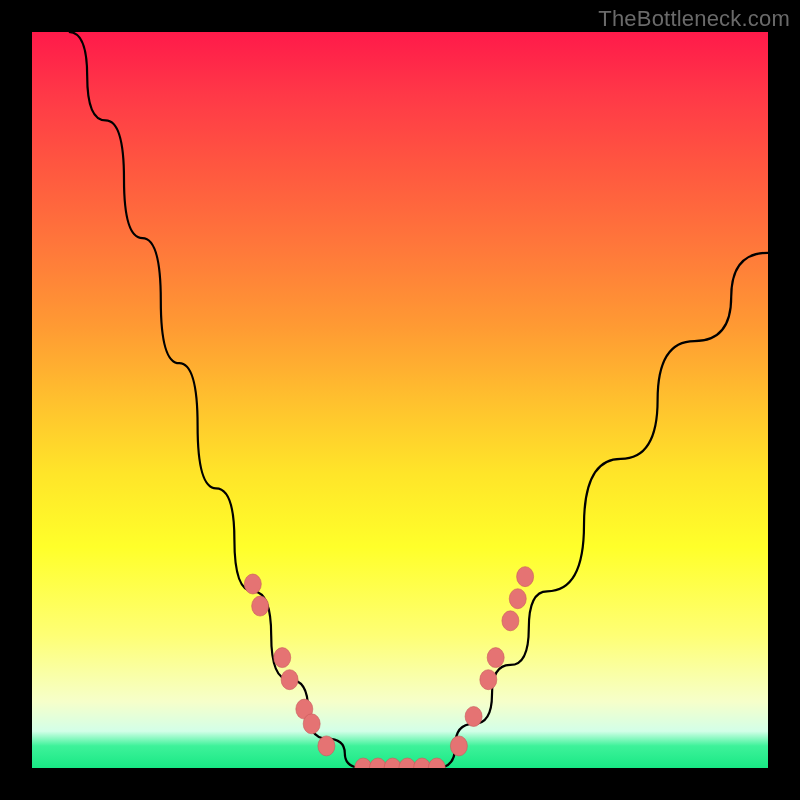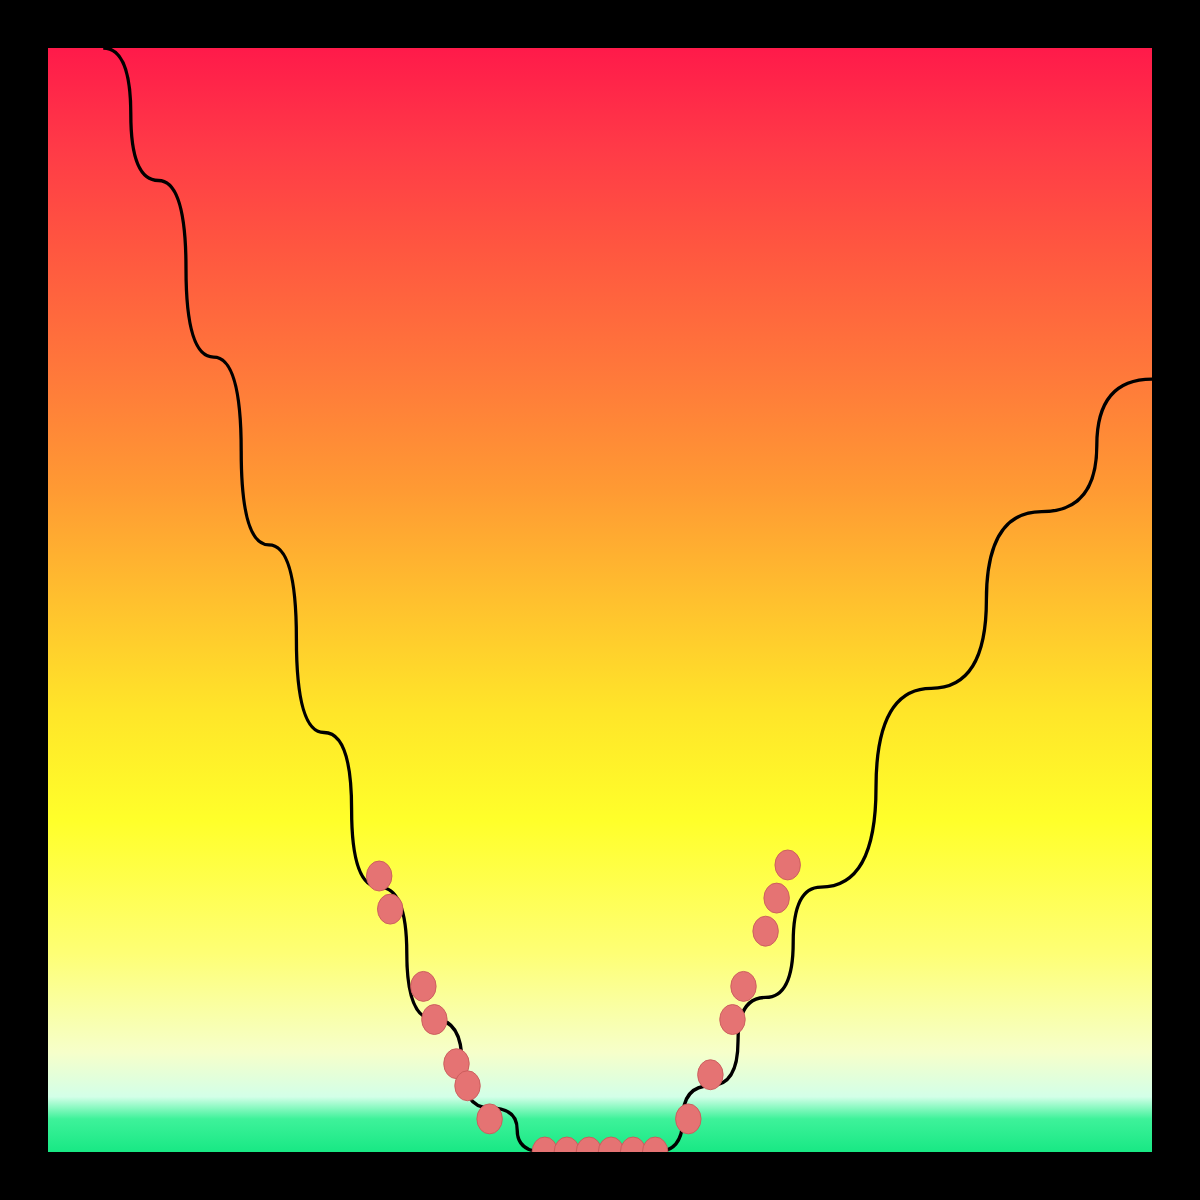--- a/index.html
+++ b/index.html
@@ -91,13 +91,14 @@
           <ellipse cx="426.88" cy="713.92" rx="8.5" ry="10" fill="#e57373" stroke="#c85a5a" stroke-width="0.6"></ellipse>
           <ellipse cx="441.59999999999997" cy="684.48" rx="8.5" ry="10" fill="#e57373" stroke="#c85a5a" stroke-width="0.6"></ellipse>
           <ellipse cx="456.32" cy="647.6800000000001" rx="8.5" ry="10" fill="#e57373" stroke="#c85a5a" stroke-width="0.6"></ellipse>
           <ellipse cx="463.68" cy="625.6" rx="8.5" ry="10" fill="#e57373" stroke="#c85a5a" stroke-width="0.6"></ellipse>
           <ellipse cx="478.40000000000003" cy="588.8" rx="8.5" ry="10" fill="#e57373" stroke="#c85a5a" stroke-width="0.6"></ellipse>
           <ellipse cx="485.76000000000005" cy="566.72" rx="8.5" ry="10" fill="#e57373" stroke="#c85a5a" stroke-width="0.6"></ellipse>
           <ellipse cx="493.12" cy="544.64" rx="8.5" ry="10" fill="#e57373" stroke="#c85a5a" stroke-width="0.6"></ellipse>
         </g>
     </svg>
   </div>
+  <div class="watermark">TheBottleneck.com</div>
 </div>
 
 </body></html>

